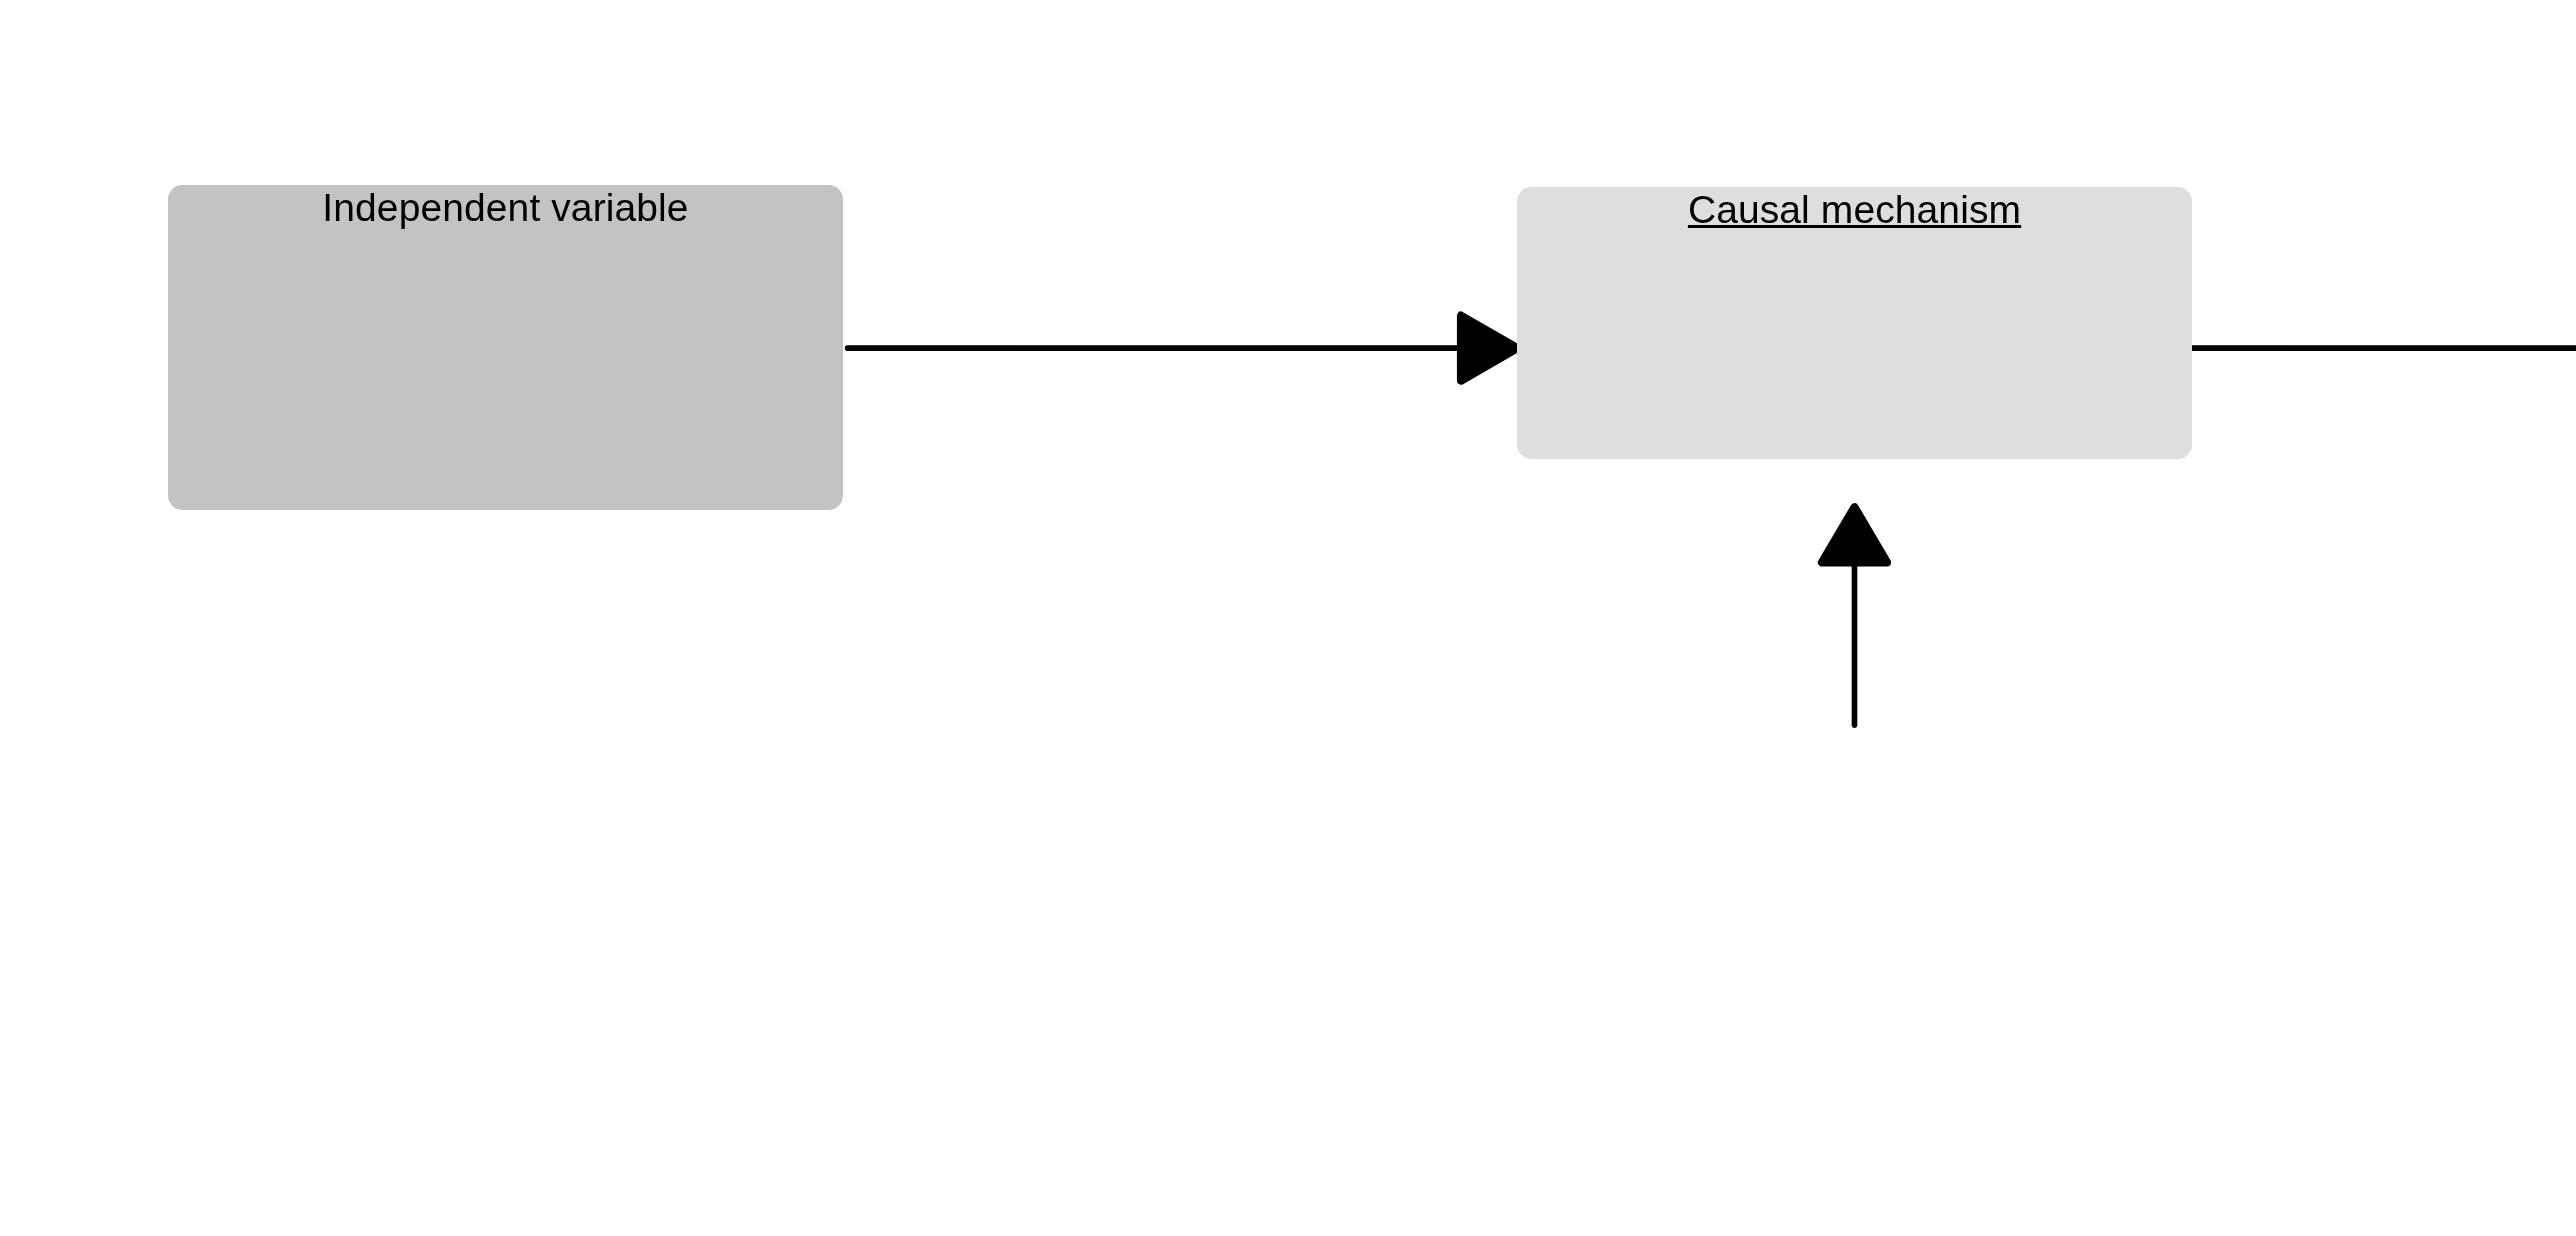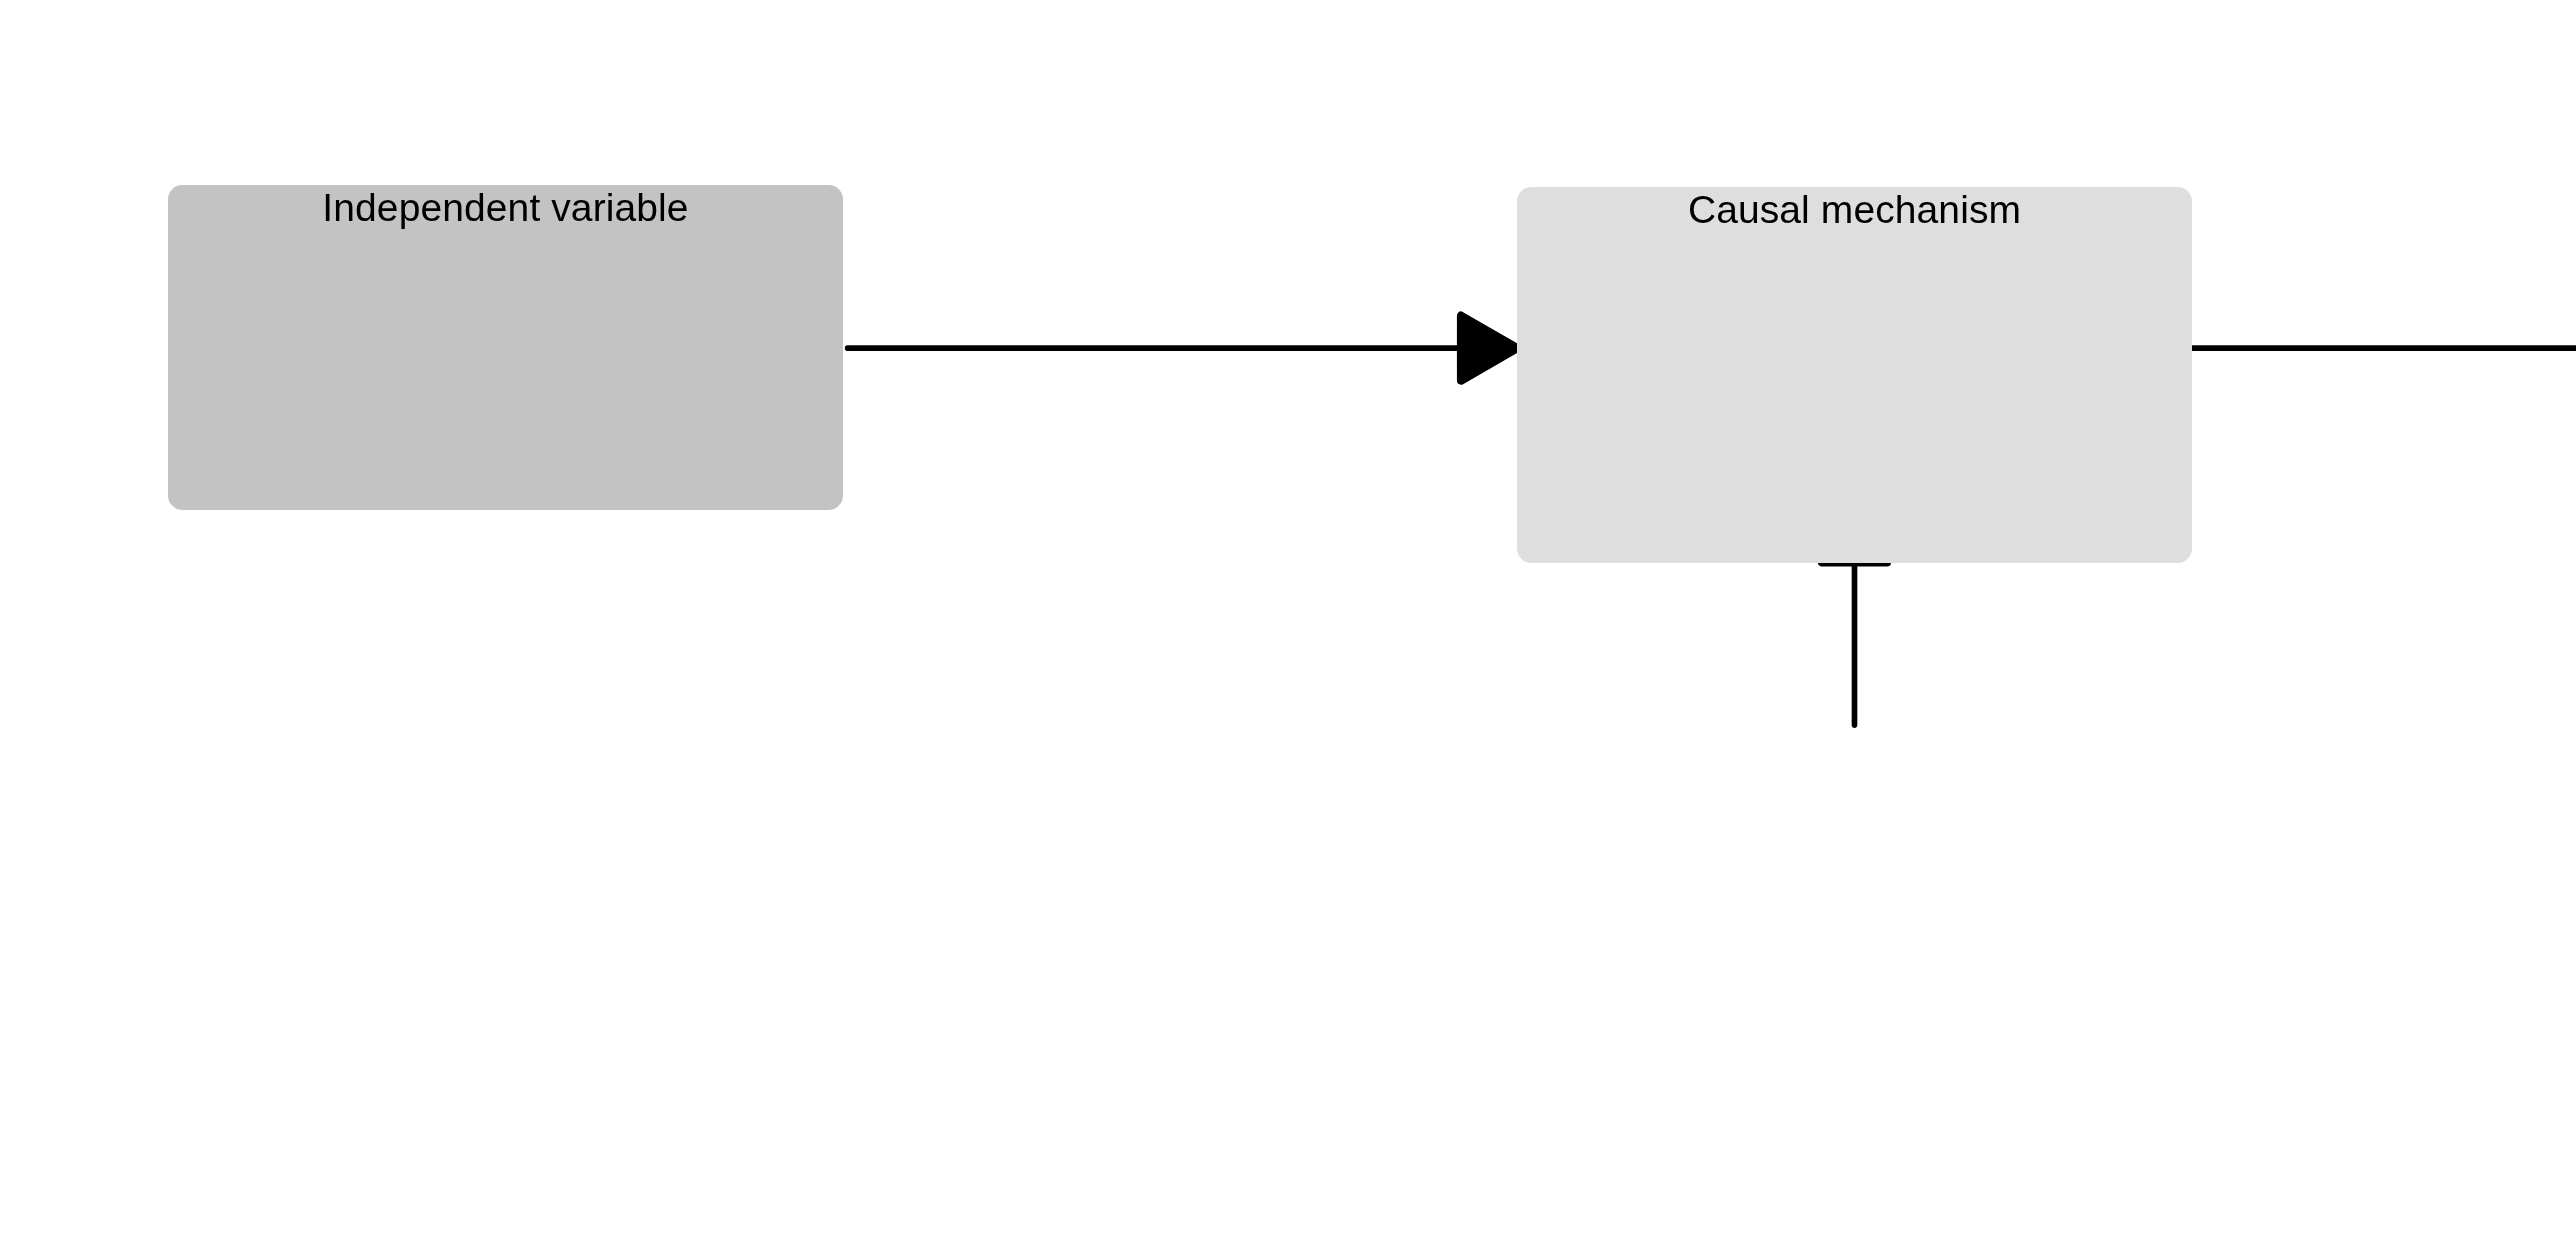--- a/index.html
+++ b/index.html
@@ -47,22 +47,23 @@
     left: 168px;
     top: 185px;
     width: 675px;
     height: 325px;
     background: #c3c3c3;
   }
   #node-causal {
     left: 1517px;
     top: 187px;
     width: 675px;
-    height: 376px;
+    height: 272px;
     background: #dedede;
+    text-decoration: underline;
   }
   #node-moderator {
     left: 1517px;
     top: 725px;
     width: 675px;
     height: 323px;
     background: #c3c3c3;
   }
 </style>
 </head>

